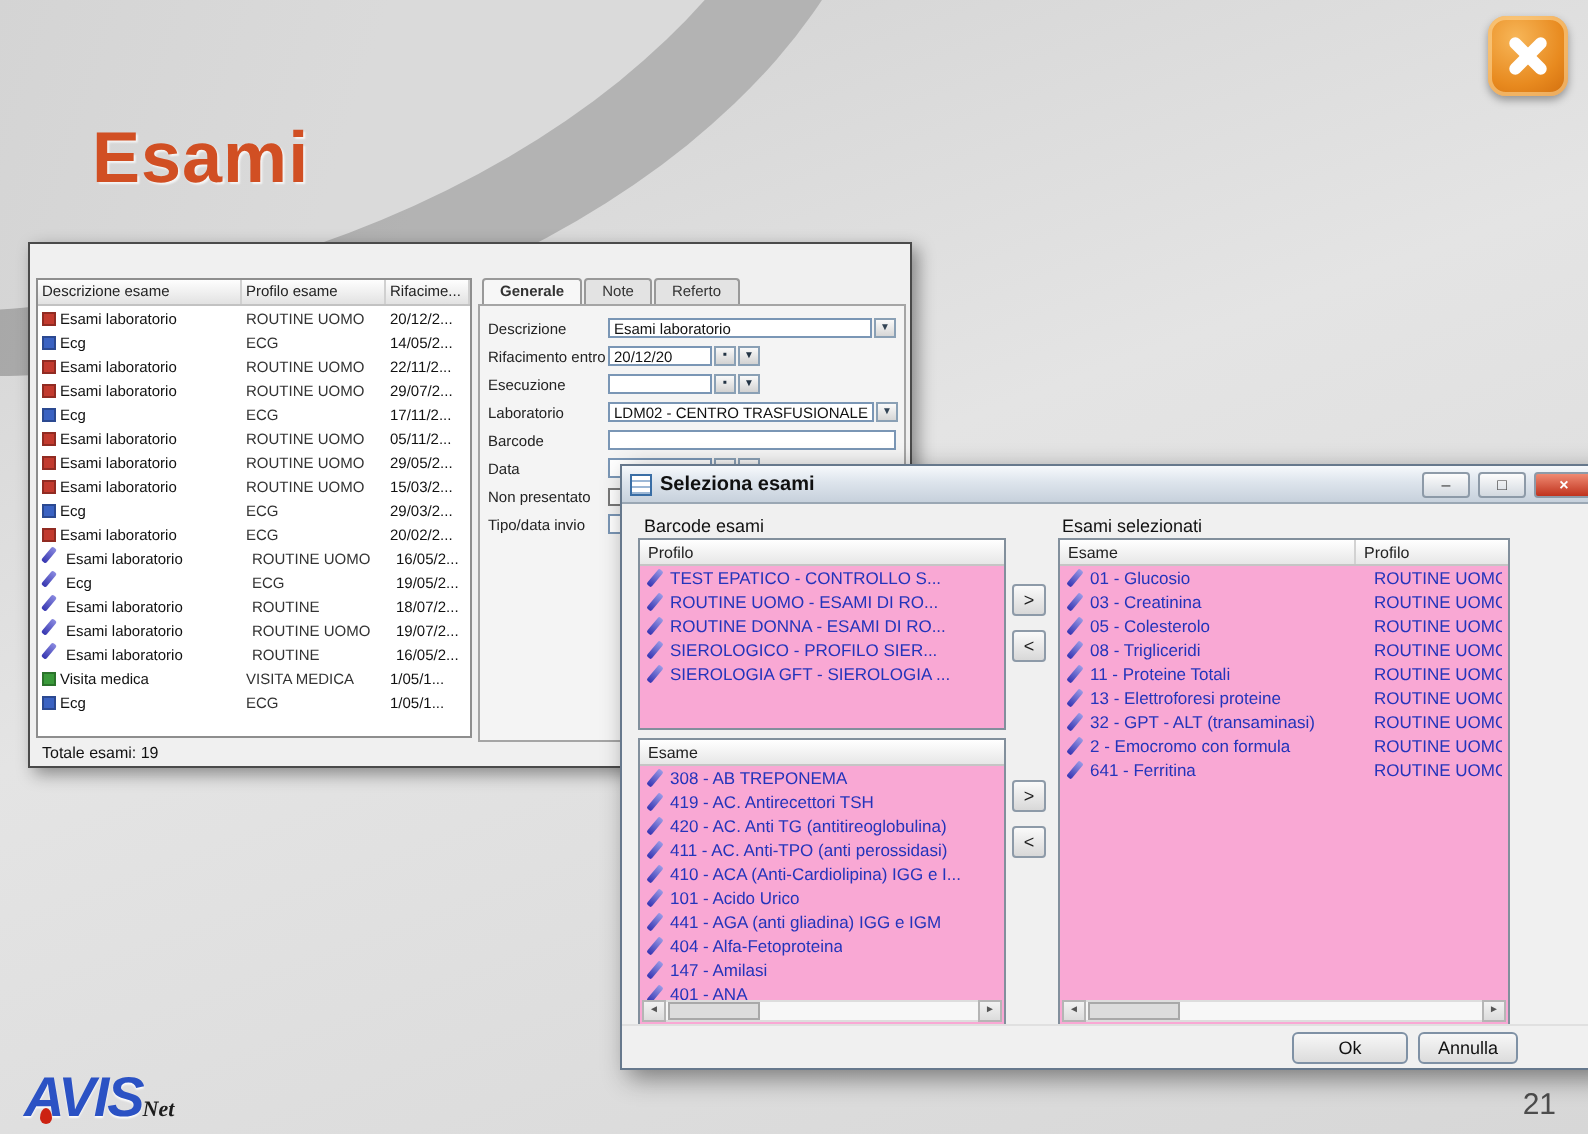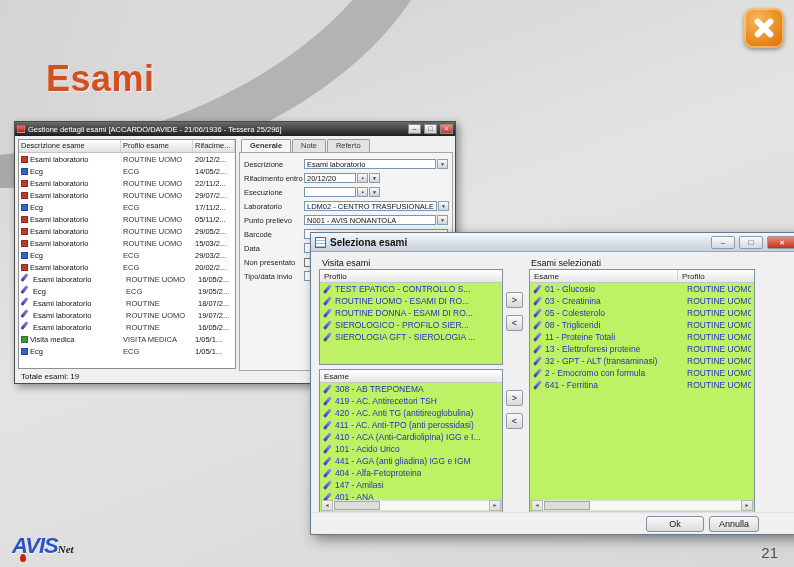--- a/index.html
+++ b/index.html
@@ -14,21 +14,21 @@
       background:linear-gradient(120deg,#c6c6c6,#dadada 70%);}
   .slide-title{position:absolute;left:46px;top:58px;margin:0;font-size:36px;font-weight:bold;
       color:#d14f23;text-shadow:1px 1px 1px rgba(255,255,255,.75);letter-spacing:.5px;}
   .close-badge{position:absolute;top:8px;right:10px;width:40px;height:40px;border-radius:9px;
       background:radial-gradient(circle at 35% 28%,#f7b658,#e88a1f 60%,#d06c0c);
       box-shadow:0 2px 4px rgba(0,0,0,.35), inset 0 0 0 2px rgba(255,220,160,.55);cursor:pointer;}
   .xbar{position:absolute;left:8px;top:17px;width:24px;height:6px;border-radius:3px;background:#fff;}
   .xbar.a{transform:rotate(45deg);} .xbar.b{transform:rotate(-45deg);}
   .page-number{position:absolute;right:16px;bottom:6px;font-size:15px;color:#4c4c4c;}
   .logo{position:absolute;left:12px;bottom:6px;height:28px;white-space:nowrap;}
-  .logo-avis{font-style:italic;font-weight:900;font-size:22px;color:#2b52c4;letter-spacing:-1px;
+  .logo-avis{font-style:italic;font-weight:900;font-size:28px;color:#2b52c4;letter-spacing:-1px;
       text-shadow:0 1px 1px rgba(255,255,255,.9);margin-top:39px;}
   .logo-net{font-family:"Liberation Serif",serif;font-style:italic;font-weight:bold;font-size:11px;color:#1c1c1c;}
   .logo-drop{position:absolute;left:8px;bottom:-1px;width:6px;height:8px;background:#cc2211;
       border-radius:50% 50% 50% 50%/62% 62% 38% 38%;}
 
   
   .win1{position:absolute;left:14px;top:121px;width:442px;height:263px;background:#f0f0f0;
       border:1px solid #4a4a4a;box-shadow:3px 3px 8px rgba(0,0,0,.4);z-index:2;}
   .w1-bar{height:14px;background:linear-gradient(#6a6a6a,#1e1e1e);color:#fff;display:flex;
       align-items:center;padding:0 2px;gap:3px;}
@@ -83,21 +83,21 @@
       display:flex;align-items:center;padding:0 4px;gap:4px;}
   .dlg-ico{width:11px;height:11px;flex:none;border:1px solid #3a6ea5;background:
       repeating-linear-gradient(#fff 0 2px,#9db8d6 2px 3px);}
   .dlg-title{flex:1;font-size:10px;font-weight:bold;color:#101010;white-space:nowrap;overflow:hidden;}
   .dbtn{width:24px;height:13px;flex:none;background:linear-gradient(#fcfcfc,#d3d9e0);border:1px solid #8d9aa8;
       border-radius:2px;font-size:8px;line-height:11px;text-align:center;color:#333;cursor:pointer;}
   .dbtn.close{width:30px;background:linear-gradient(#ef8a72,#c0331e);color:#fff;font-weight:bold;}
   .dlg-body{position:absolute;top:19px;left:0;right:0;bottom:0;}
   .lbl{position:absolute;font-size:9px;color:#111;white-space:nowrap;}
   .profili-lbl{left:11px;top:6px;} .sel-lbl{left:220px;top:6px;}
-  .listbox{position:absolute;background:#bef264;border:1px solid #828f9c;overflow:hidden;}
+  .listbox{position:absolute;background:#f9a8d4;border:1px solid #828f9c;overflow:hidden;}
   .lb-profili{left:8px;top:17px;width:184px;height:96px;}
   .lb-esami{left:8px;top:117px;width:184px;height:144px;}
   .lb-selected{left:218px;top:17px;width:226px;height:244px;}
   .lb-head{height:13px;line-height:13px;background:linear-gradient(#ffffff,#e7e7e7);
       border-bottom:1px solid #c5c5c5;font-size:8px;color:#222;padding-left:4px;white-space:nowrap;}
   .lb-head.two{display:flex;padding-left:0;}
   .h-esame{width:148px;border-right:1px solid #d2d2d2;padding-left:4px;}
   .h-prof{flex:1;padding-left:4px;}
   .li{display:flex;align-items:center;height:12px;padding:0 3px;font-size:8.5px;color:#2334bb;
       white-space:nowrap;overflow:hidden;cursor:default;}
@@ -130,27 +130,20 @@
   <div class="curve c2"></div>
 
   <h1 class="slide-title">Esami</h1>
 
   <div class="close-badge">
     <span class="xbar a"></span>
     <span class="xbar b"></span>
   </div>
 
   <div class="win1">
-    <div class="w1-bar">
-      <span class="w1-ico"></span>
-      <span class="w1-title">Gestione dettagli esami  [ACCARDO/DAVIDE - 21/06/1936 - Tessera 25/296]</span>
-      <span class="wbtn">–</span>
-      <span class="wbtn">□</span>
-      <span class="wbtn close">×</span>
-    </div>
 
     <div class="w1-table">
       <div class="thead">
         <span class="th d">Descrizione esame</span>
         <span class="th p">Profilo esame</span>
         <span class="th r">Rifacime...</span>
       </div>
       <div>
 
           <div class="trow">
@@ -321,28 +314,20 @@
 
           <div class="frow select">
             <span class="flabel">Laboratorio</span>
             <span class="fctrl">
               <span class="vbox">LDM02 - CENTRO TRASFUSIONALE</span>
               <span class="arrow"></span>
 
             </span>
           </div>
 
-          <div class="frow select">
-            <span class="flabel">Punto prelievo</span>
-            <span class="fctrl">
-              <span class="vbox">N001 - AVIS NONANTOLA</span>
-              <span class="arrow"></span>
-
-            </span>
-          </div>
 
           <div class="frow text">
             <span class="flabel">Barcode</span>
             <span class="fctrl">
               <span class="vbox"></span>
 
             </span>
           </div>
 
           <div class="frow date">
@@ -380,21 +365,21 @@
   <div class="dlg">
     <div class="dlg-bar">
       <span class="dlg-ico"></span>
       <span class="dlg-title">Seleziona esami</span>
       <span class="dbtn">–</span>
       <span class="dbtn">□</span>
       <span class="dbtn close">×</span>
     </div>
 
     <div class="dlg-body">
-      <span class="lbl profili-lbl">Visita esami</span>
+      <span class="lbl profili-lbl">Barcode esami</span>
       <span class="lbl sel-lbl">Esami selezionati</span>
 
       <div class="listbox lb-profili">
         <div class="lb-head">Profilo</div>
         <div>
 
             <div class="li">
               <span class="pen"></span>
               <span class="litxt">TEST EPATICO - CONTROLLO S...</span>
             </div>

